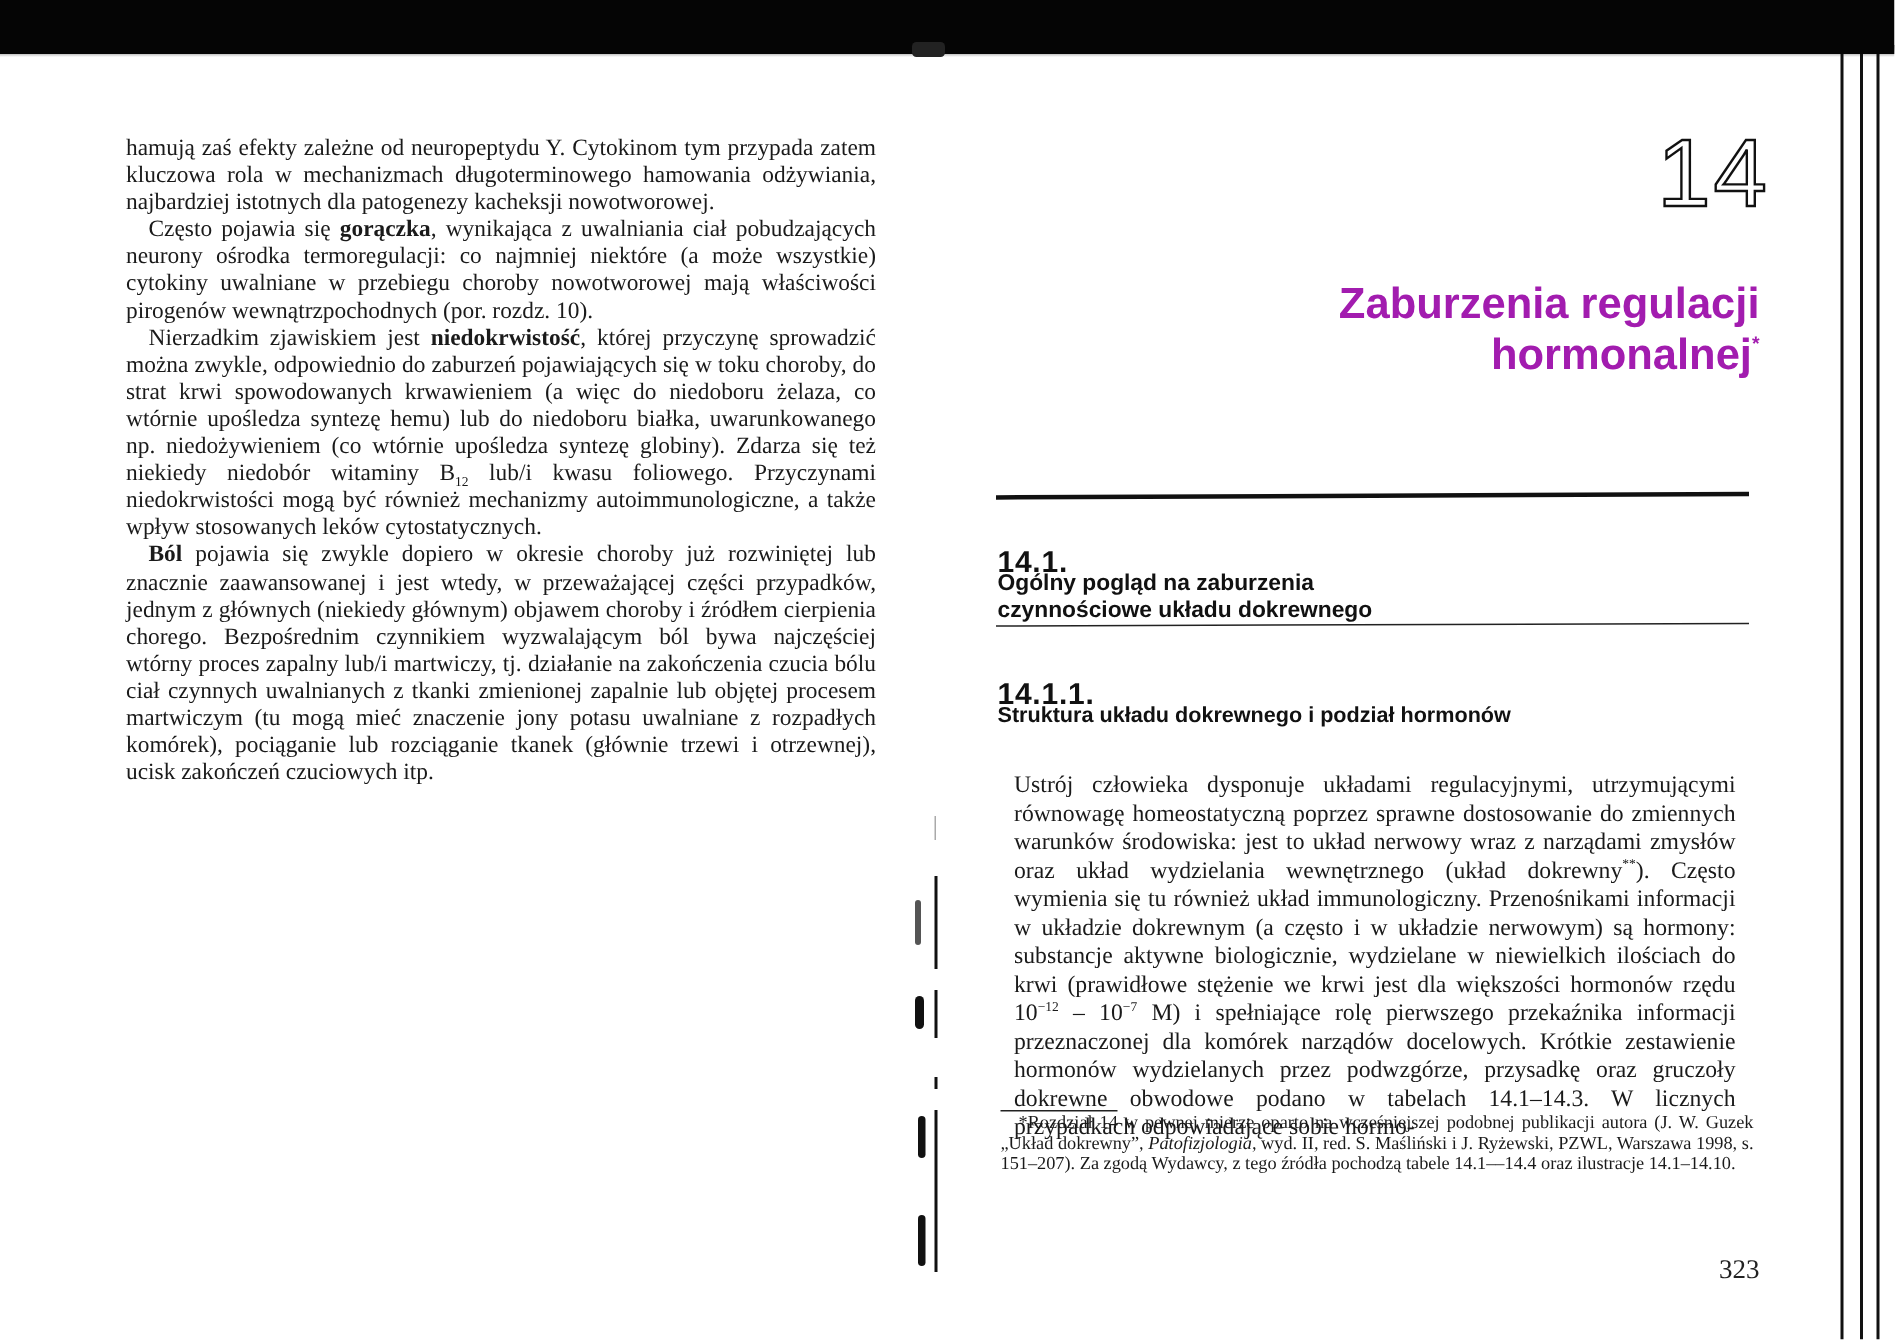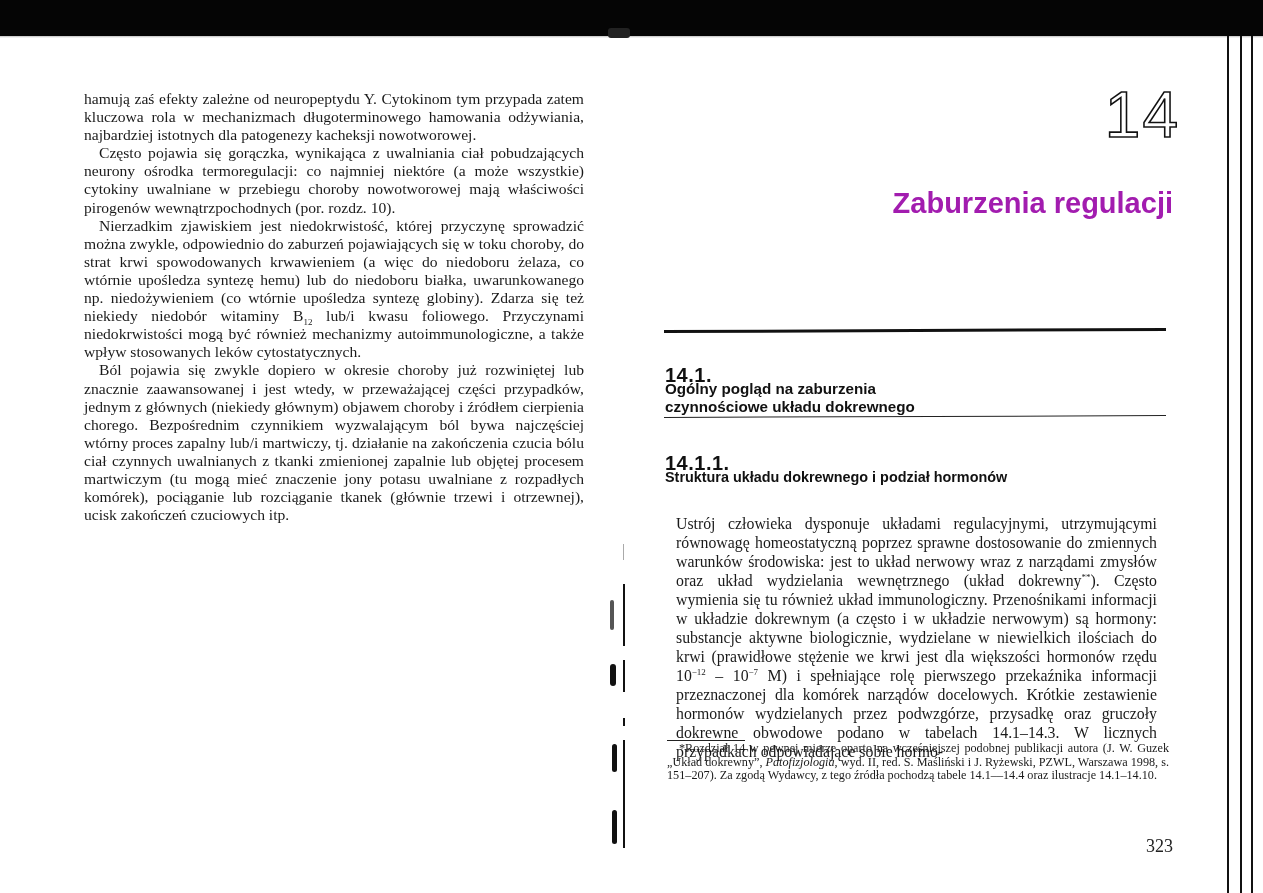--- a/index.html
+++ b/index.html
@@ -20,21 +20,21 @@
     position: absolute; left: 608px; top: 28px; width: 22px; height: 10px;
     background: #222; border-radius: 3px;
   }
   
   .left-page {
     position: absolute; left: 84px; top: 90px; width: 500px;
     font-size: 15.6px; line-height: 18.1px; text-align: justify;
   }
   .left-page p { margin: 0; text-indent: 15px; }
   .left-page p.first { text-indent: 0; }
-  .left-page b { font-weight: normal; }
+  .left-page b { font-weight: bold; }
   sub, sup { font-size: 9px; line-height: 0; }
 
   
   .gutter-line { position: absolute; width: 2px; background: #111; }
   .gutter-blot { position: absolute; background: #111; border-radius: 4px; }
 
   
   .chapter-number {
     position: absolute; left: 1040px; top: 78px; width: 140px; text-align: right;
     font-family: "Liberation Sans", sans-serif; font-size: 64px; font-weight: normal;
@@ -94,20 +94,21 @@
 <div class="gutter-line" style="left:623px;top:660px;height:32px"></div>
 <div class="gutter-blot" style="left:610px;top:664px;width:6px;height:22px"></div>
 <div class="gutter-line" style="left:623px;top:718px;height:8px"></div>
 <div class="gutter-line" style="left:623px;top:740px;height:108px"></div>
 <div class="gutter-blot" style="left:612px;top:744px;width:5px;height:28px"></div>
 <div class="gutter-blot" style="left:612px;top:810px;width:5px;height:34px"></div>
 
 <div class="chapter-number">14</div>
 <div class="chapter-title">
   <div>Zaburzenia regulacji</div>
+  <div><span>hormonalnej</span><sup>*</sup></div>
 </div>
 
 <div class="rule-thick"></div>
 
 <div class="sec-num" style="left:665px;top:364px">14.1.</div>
 <div class="sec-title" style="left:665px;top:380px">
   <div>Ogólny pogląd na zaburzenia</div>
   <div>czynnościowe układu dokrewnego</div>
 </div>
 

